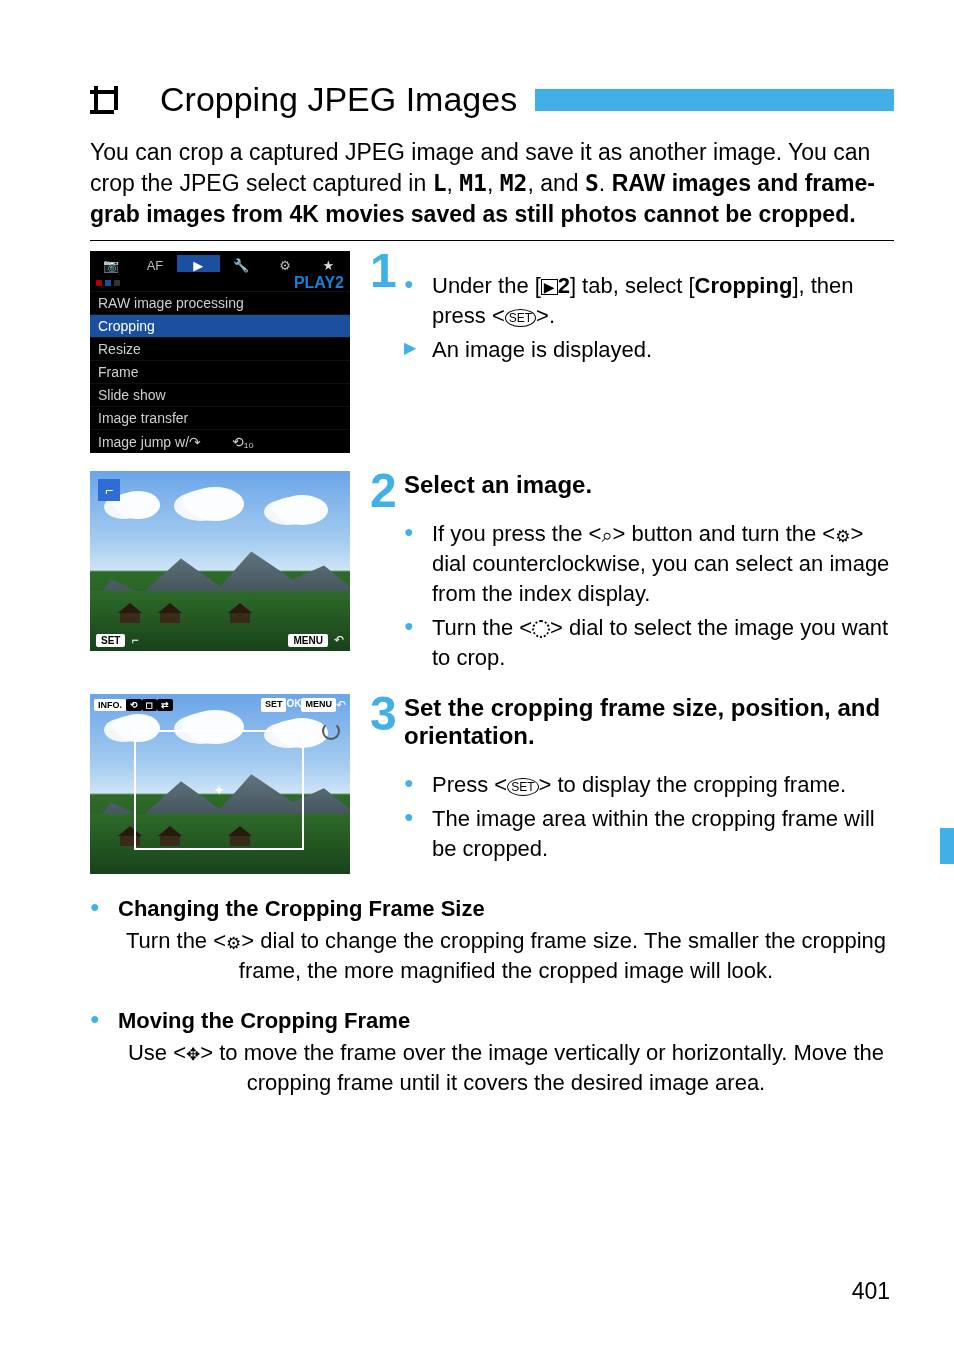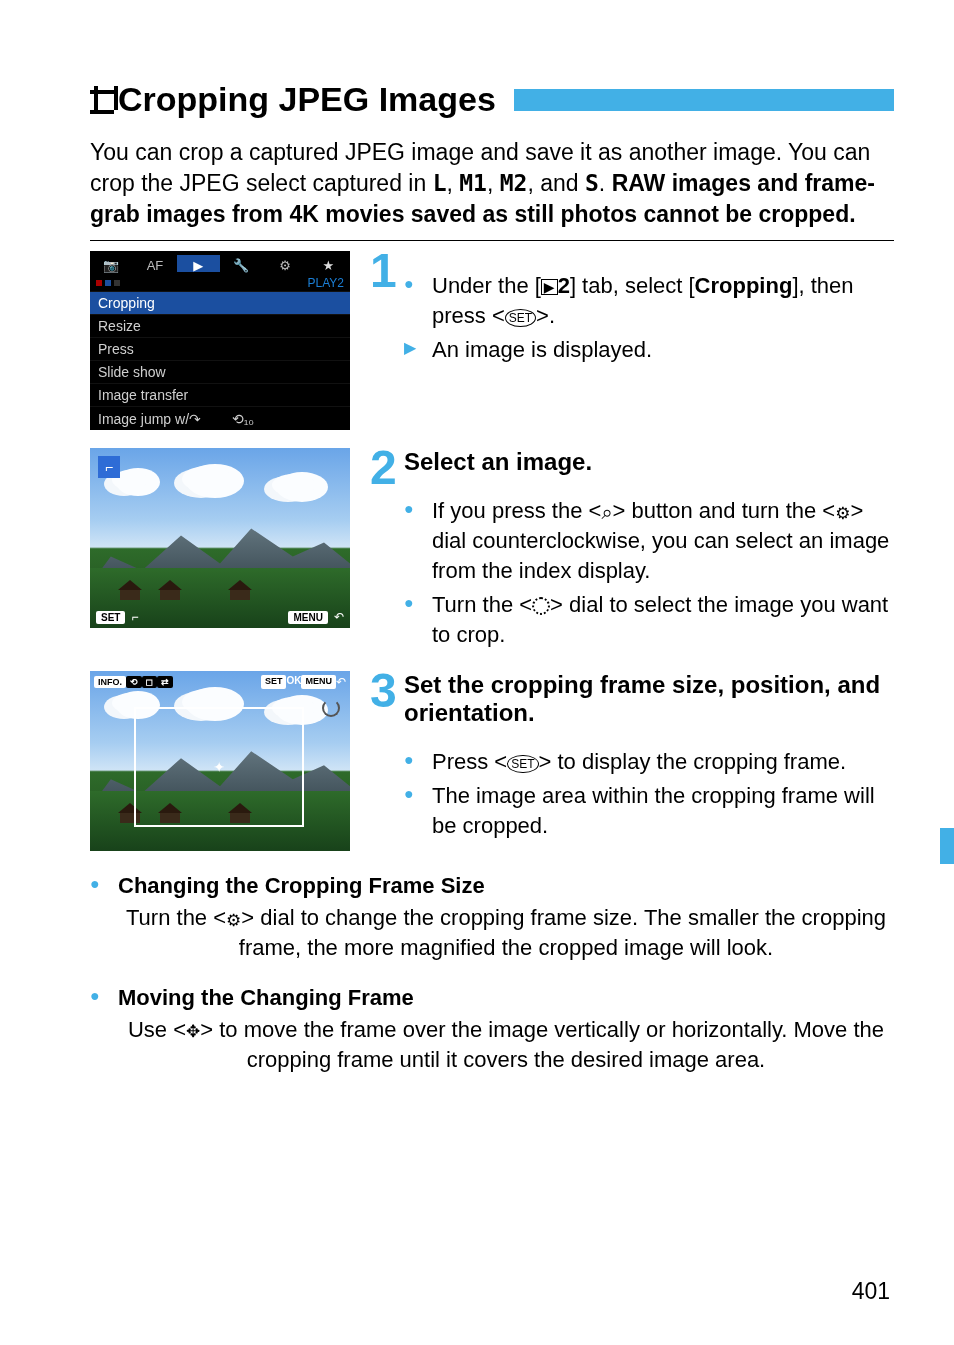--- a/index.html
+++ b/index.html
@@ -1,19 +1,19 @@
 <!DOCTYPE html>
 <html><head>
 <meta charset="utf-8">
 <style>
   * { box-sizing: border-box; margin: 0; padding: 0; }
   html, body { width: 954px; background: #fff; font-family: Arial, Helvetica, sans-serif; color: #000; }
   .page { padding: 80px 60px 40px 90px; position: relative; min-height: 1345px; }
   .title-row { display: flex; align-items: center; margin-bottom: 18px; }
-  .title-text { font-size: 34px; font-weight: bold; }
+  .title-text { font-size: 34px; font-weight: normal; padding-left: 42px; }
   .title-bar { flex: 1; height: 22px; background: #42b0e6; margin-left: 18px; }
   .intro { font-size: 23px; line-height: 1.35; margin-bottom: 6px; }
   .intro .size-sym { font-family: monospace; font-weight: bold; }
   .intro-b { font-weight: bold; }
   hr.sep { border: none; border-top: 1px solid #000; margin: 10px 0 10px 0; }
   .steps-area { }
   .step-row { display: flex; align-items: flex-start; margin-bottom: 18px; }
   .step-left { width: 296px; flex: 0 0 296px; margin-right: 10px; }
   .step-right { flex: 1; position: relative; }
   .big-num { position: absolute; left: -26px; top: -8px; font-size: 48px; font-weight: bold; color: #42b0e6; }
@@ -33,21 +33,21 @@
   .menu-shot { width: 260px; background:#000; color:#cfcfcf; font-size:14px; line-height:1; }
   .menu-tabs { display:flex; align-items:center; height:24px; }
   .menu-tabs .tab { flex:1; text-align:center; color:#bbb; font-size:13px; padding-top:4px;}
   .menu-tabs .tab.sel { background:#1b4fa0; color:#fff; }
   .menu-tabs .star { color:#ddd; }
   .menu-dots { display:flex; align-items:center; justify-content:space-between; padding:2px 6px; height:16px;}
   .dots-left { display:flex; gap:3px;}
   .dots-left span{ width:6px; height:6px; background:#333;}
   .dots-left span.r{background:#a00;}
   .dots-left span.b{background:#1b4fa0;}
-  .play2 { color:#1b7fd6; font-size:12px; font-weight:normal;}
+  .play2 { color:#1b7fd6; font-size:16px; font-weight:bold;}
   .menu-list .mi { padding:4px 8px; border-top:1px solid #111; color:#cfcfcf;}
   .menu-list .mi.sel { background:#1b4fa0; color:#fff;}
   .menu-list .mi .jd { display:inline-block; vertical-align:middle; }
 
   
   .photo-shot { width:260px; height:180px; position:relative; background: linear-gradient(#6aa5e8 0%, #a6cdf1 40%, #cfe4f6 55%, #2e6b2a 56%, #1e4a1c 100%); overflow:hidden;}
   .clouds { position:absolute; top:12px; left:12px; right:12px; height:60px;}
   .cloud { position:absolute; background:#fbfdff; border-radius:50%; box-shadow: 8px 2px 0 4px #fbfdff, -6px 4px 0 2px #f3f7fb;}
   .c1{ width:36px; height:20px; left:10px; top:10px;}
   .c2{ width:50px; height:26px; left:80px; top:6px;}
@@ -123,23 +123,24 @@
           </div>
           <div class="menu-dots">
             <div class="dots-left">
                 <span class="r"></span>
                 <span class="b"></span>
                 <span></span>
               </div>
             <span class="play2">PLAY2</span>
           </div>
           <div class="menu-list">
+            <div class="mi">RAW image processing</div>
             <div class="mi sel">Cropping</div>
             <div class="mi">Resize</div>
-            <div class="mi">Press</div>
+            <div class="mi">Frame</div>
             <div class="mi">Slide show</div>
             <div class="mi">Image transfer</div>
             <div class="mi"><span class="jd">Image jump w/</span><span class="jd">↷&nbsp;&nbsp;&nbsp;&nbsp;&nbsp;&nbsp;&nbsp;&nbsp;⟲₁₀</span></div>
           </div>
         </div>
       </div>
       <div class="step-right">
         <div class="big-num">1</div>
         <ul class="bullets">
           <li>
@@ -236,20 +237,20 @@
   </div>
 
   <div class="sub-section">
     <div class="sub-head">Changing the Cropping Frame Size</div>
     <div class="sub-body">
       <span>Turn the &lt;</span><span class="dial2">⚙</span><span>&gt; dial to change the cropping frame size. The smaller the cropping frame, the more magnified the cropped image will look.</span>
     </div>
   </div>
 
   <div class="sub-section">
-    <div class="sub-head">Moving the Changing Frame</div>
+    <div class="sub-head">Moving the Cropping Frame</div>
     <div class="sub-body">
       <span>Use &lt;</span><span class="joy-icon">✥</span><span>&gt; to move the frame over the image vertically or horizontally. Move the cropping frame until it covers the desired image area.</span>
     </div>
   </div>
 
   <div class="page-num">401</div>
 </div>
 
 </body></html>

